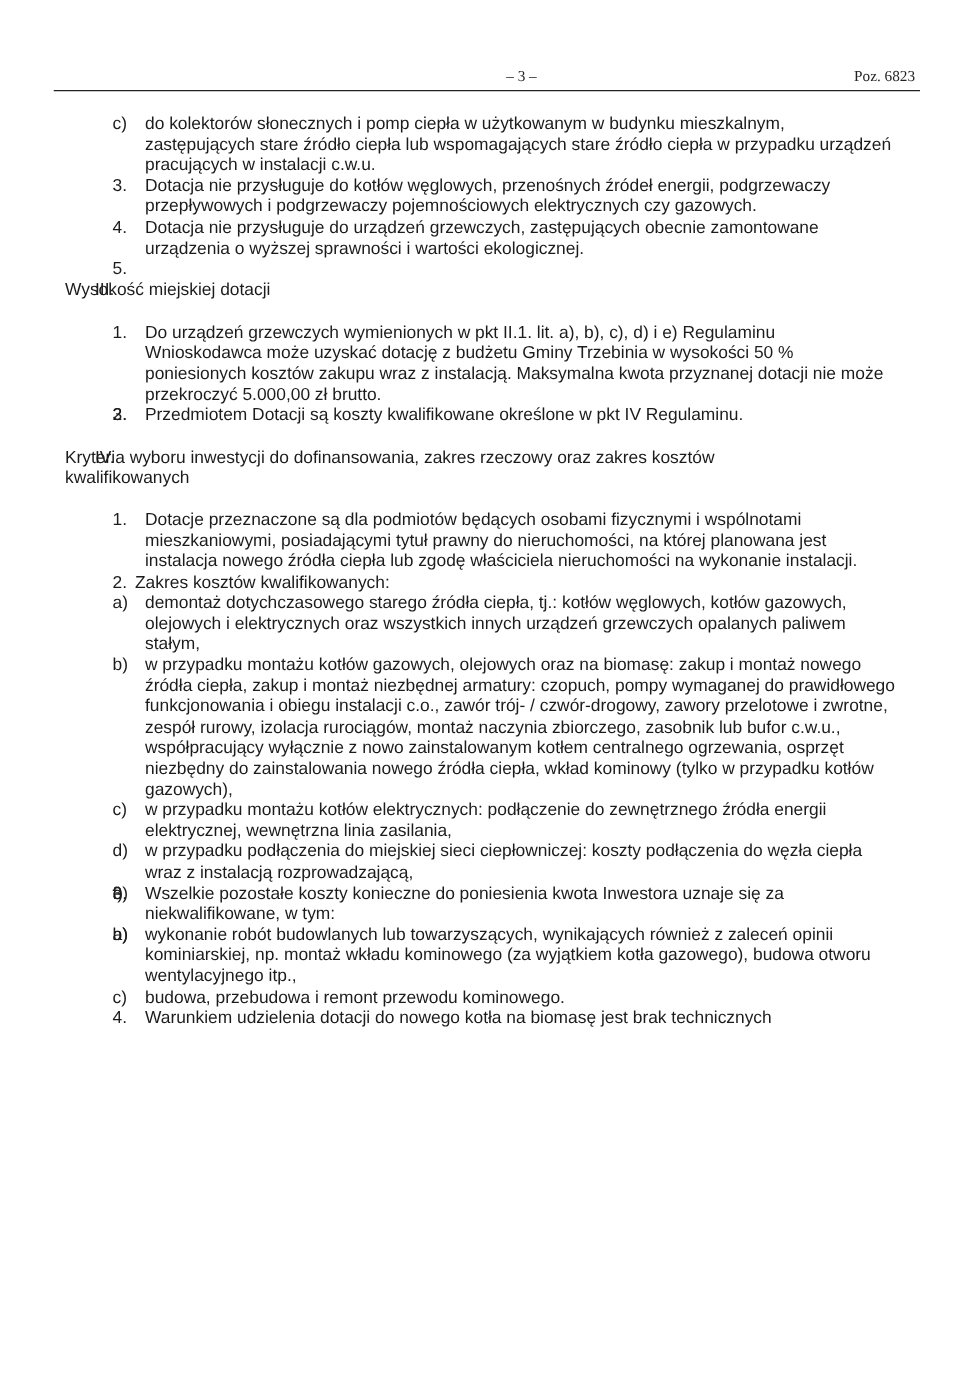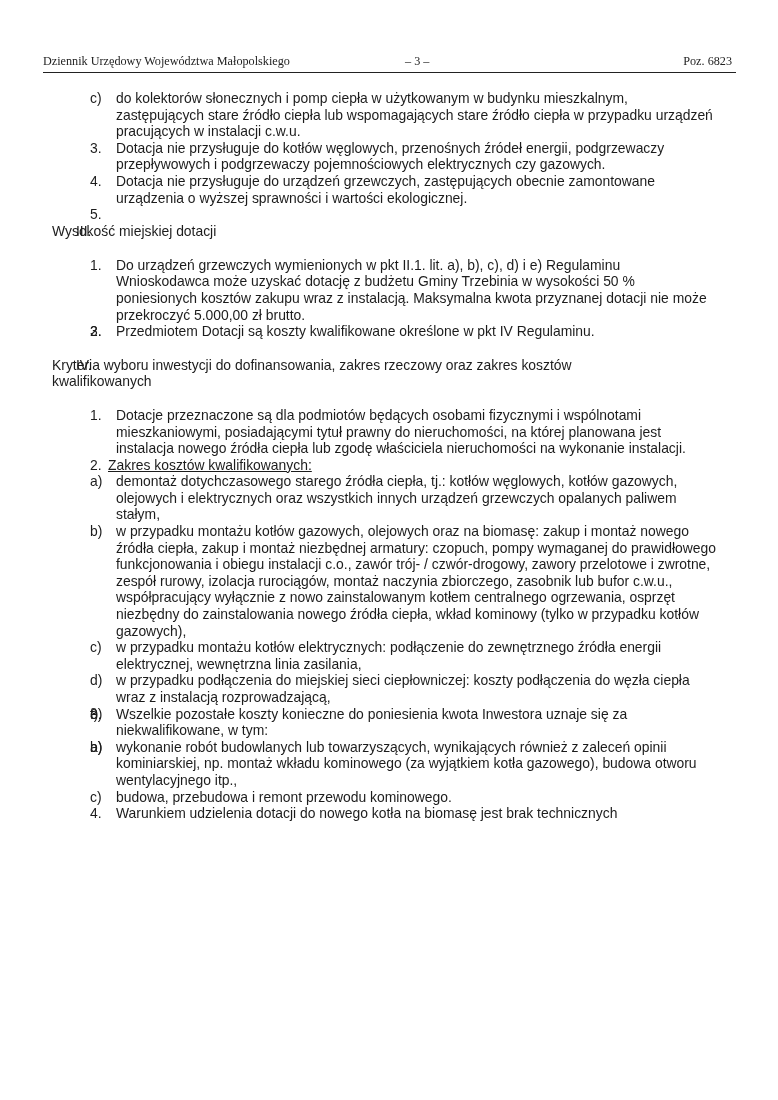--- a/index.html
+++ b/index.html
@@ -19,32 +19,31 @@
     .content {
       position: absolute; left: 0; top: 90px; width: 778px;
       font-family: "Liberation Sans", sans-serif; font-size: 13.9px; line-height: 16.6px;
       color: #1c1c1c;
     }
     .item { position: relative; padding-left: 116px; padding-right: 40px; }
     .item .marker { position: absolute; left: 90px; top: 0; }
     .item .text { display: block; width: 600px; }
     .item.tight .marker { left: 90px; }
     .item.tight { padding-left: 108px; }
-    .item.tight .text { width: 608px; text-decoration: underline; }
+    .item.tight .text { width: 608px; }
 
     .section { position: relative; padding-left: 52px; }
     .section .roman { position: absolute; left: 76px; top: 0; }
     .section .text { display: block; width: 600px; }
     .gap-m { height: 17px; }
   </style>
 </head>
 <body>
 
 <div class="header">
-  <span class="left">Dziennik Urzędowy Województwa Małopolskiego</span>
   <span class="center">– 3 –</span>
   <span class="right">Poz. 6823</span>
 </div>
 
 <div class="content">
 
   <div class="item">
     <span class="marker">c)</span>
     <span class="text">do kolektorów słonecznych i pomp ciepła w użytkowanym w budynku mieszkalnym, zastępujących stare źródło ciepła lub wspomagających stare źródło ciepła w przypadku urządzeń pracujących w instalacji c.w.u.</span>
   </div>

